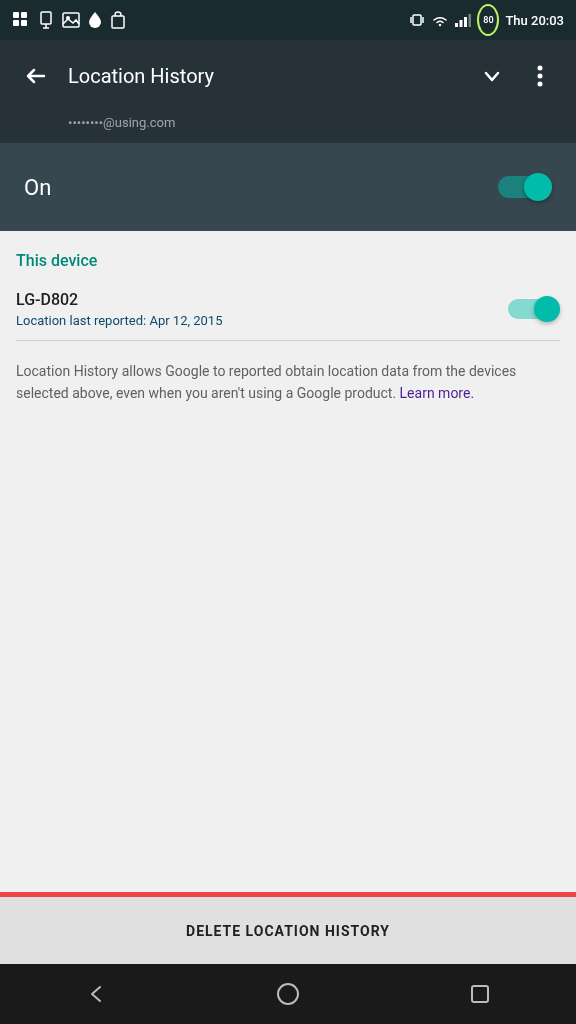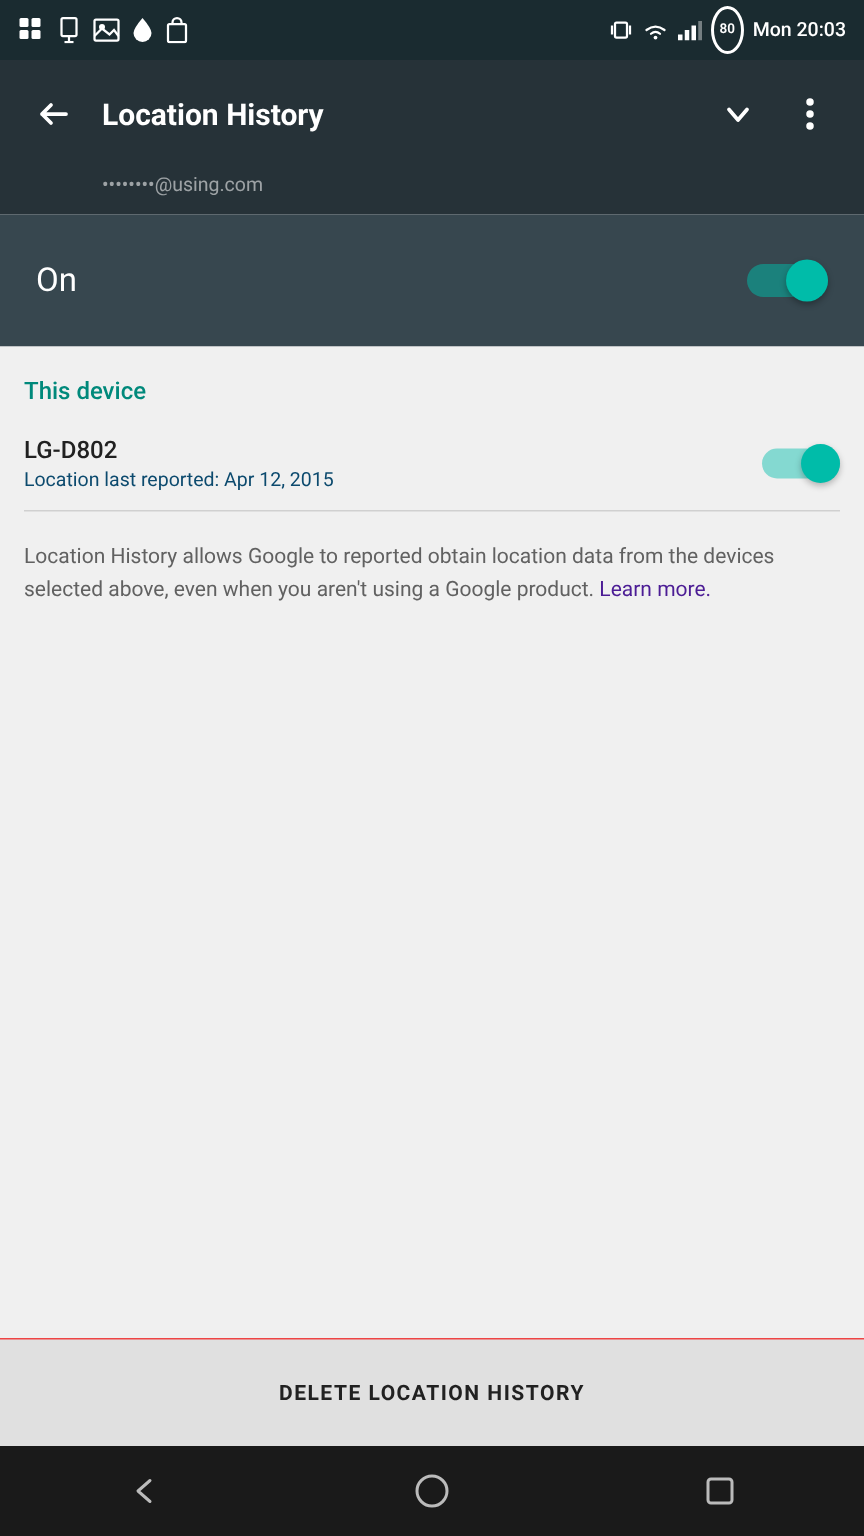--- a/index.html
+++ b/index.html
@@ -67,21 +67,21 @@
       width: 40px;
       height: 40px;
       display: flex;
       align-items: center;
       justify-content: center;
     }
 
     .toolbar-title {
       color: #fff;
       font-size: 20px;
-      font-weight: 700;
+      font-weight: 400;
       flex: 1;
     }
 
     .toolbar-dropdown {
       color: #fff;
       font-size: 18px;
       margin-right: 12px;
       cursor: pointer;
       width: 32px;
       height: 32px;
@@ -251,21 +251,21 @@
       flex: 1;
     }
 
     
     .delete-bar {
       background: #e0e0e0;
       height: 72px;
       display: flex;
       align-items: center;
       justify-content: center;
-      border-top: 1px solid #ef4444;
+      border-top: 5px solid #ef4444;
       flex-shrink: 0;
       cursor: pointer;
     }
 
     .delete-label {
       color: #212121;
       font-size: 14px;
       font-weight: 700;
       letter-spacing: 1px;
     }
@@ -286,21 +286,21 @@
       display: flex;
       align-items: center;
       justify-content: center;
       cursor: pointer;
     }
 
     
     .battery-circle {
       width: 22px;
       height: 32px;
-      border: 2px solid #ffffff;
+      border: 2px solid #bef264;
       border-radius: 50%;
       display: flex;
       align-items: center;
       justify-content: center;
       font-size: 9px;
       color: #fff;
       font-weight: 600;
       position: relative;
     }
   </style>
@@ -350,21 +350,21 @@
 
     <svg width="16" height="14">
         <rect x="0" y="10" width="3" height="4" fill="white"></rect>
         <rect x="4.5" y="7" width="3" height="7" fill="white"></rect>
         <rect x="9" y="4" width="3" height="10" fill="white"></rect>
         <rect x="13.5" y="1" width="3" height="13" fill="white" opacity="0.4"></rect>
       </svg>
 
     <div class="battery-circle">80</div>
 
-    <span class="status-time">Mon 20:03</span>
+    <span class="status-time">Thu 20:03</span>
   </div>
 </div>
 
 <div class="toolbar">
   <div class="toolbar-back">
     <svg width="24" height="24">
         <path d="M20 12 H4 M10 6 L4 12 L10 18" stroke="white" stroke-width="2.5" fill="none" stroke-linecap="round" stroke-linejoin="round"></path>
       </svg>
   </div>
   <span class="toolbar-title">Location History</span>

